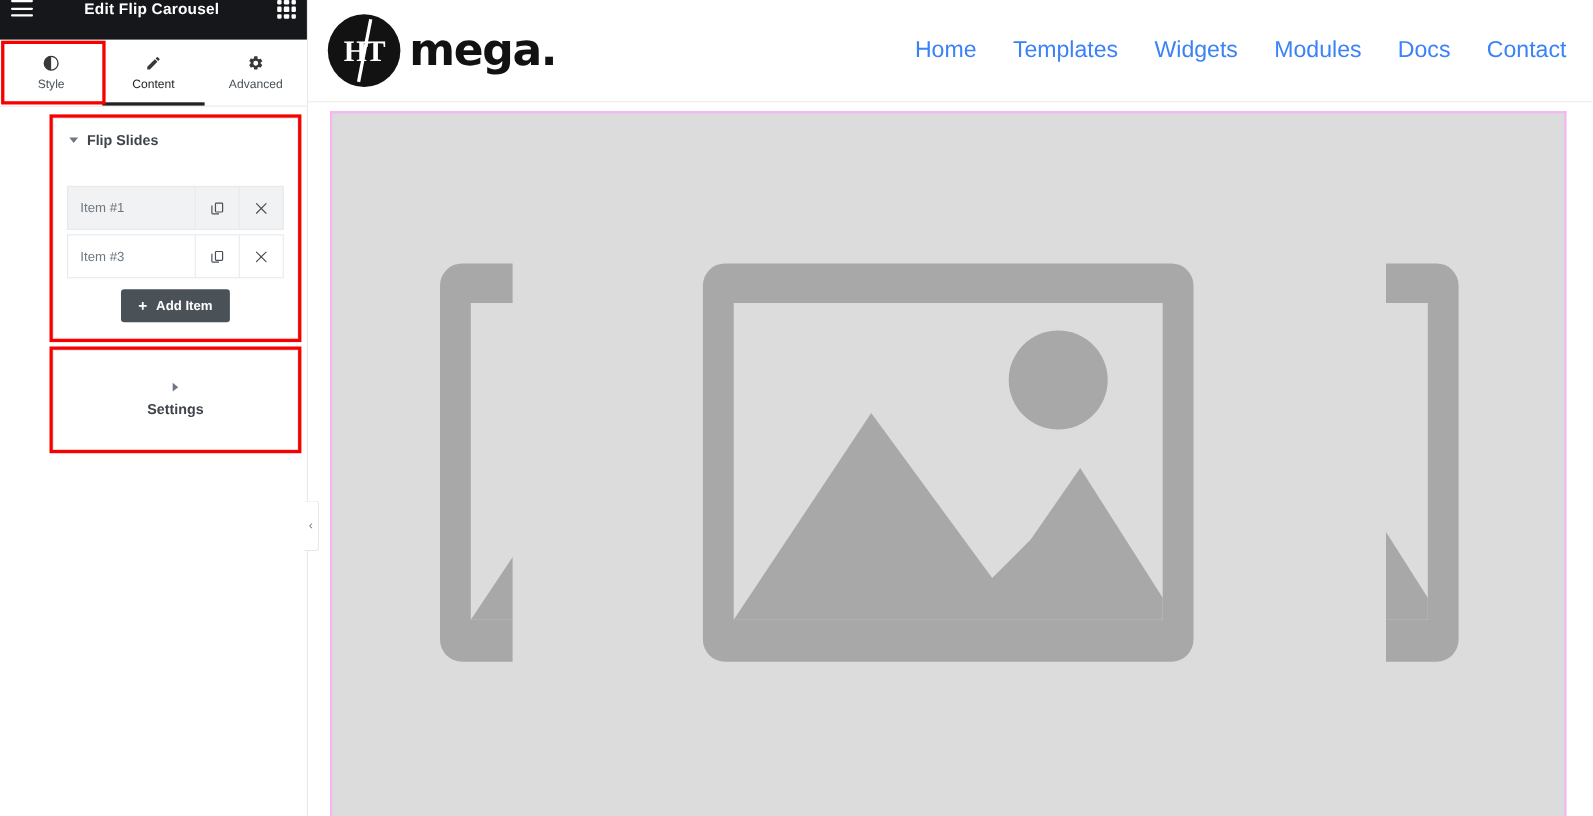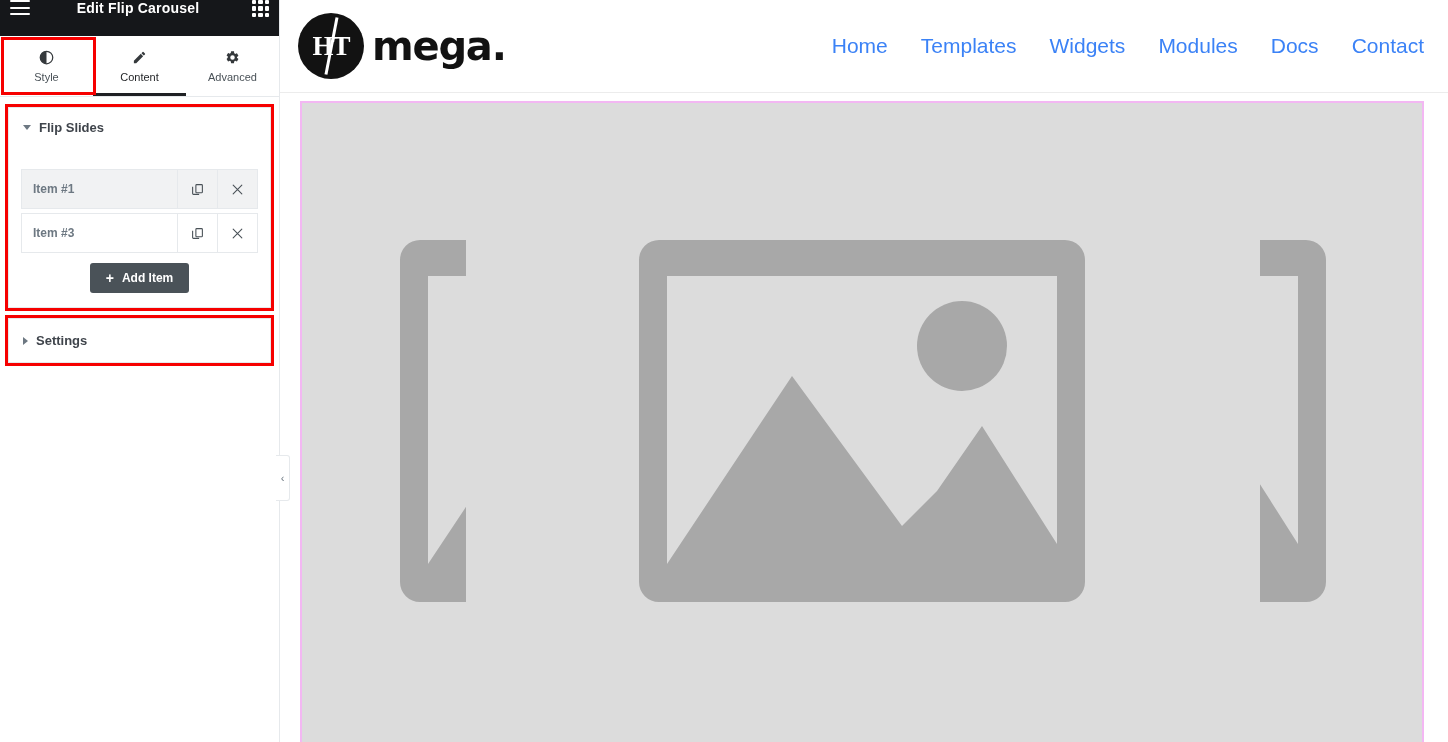--- a/index.html
+++ b/index.html
@@ -60,21 +60,21 @@
     content: ''; position: absolute; left: 0; right: 0; bottom: 0;
     height: 3px; background: #1f2124;
   }
   .tab-hl {
     position: absolute; left: 1px; top: 37px;
     width: 95px; height: 58px;
     border: 3px solid #f60000; pointer-events: none; z-index: 9;
   }
 
   
-  .panel-body { padding: 10px 8px 0 8px; }
+  .panel-body { padding: 10px 8px 0 8px; margin-left: 40px; }
 
   .section {
     background: #ffffff;
     border: 1px solid #e6e9ec;
     margin-bottom: 10px;
     position: relative;
   }
   .section-hl { outline: 3px solid #f60000; outline-offset: 0px; }
 
   .section-head {
@@ -93,38 +93,37 @@
     display: flex; align-items: stretch;
     border: 1px solid #e6e9ec;
     margin-bottom: 4px; height: 40px;
     background: #ffffff;
   }
   .rep-row.selected { background: #f1f2f3; }
   .rep-label {
     flex: 1; display: flex; align-items: center;
     padding-left: 11px; font-size: 12px; color: #6d7882;
     cursor: pointer;
-    font-weight: bold;
   }
   .rep-btn {
     width: 40px; display: flex; align-items: center; justify-content: center;
     border-left: 1px solid #e6e9ec; cursor: pointer; color: #495157;
   }
   .add-item-wrap { display: flex; justify-content: center; margin-top: 10px; }
   .add-item {
     background: #4a5258; color: #ffffff;
     border: none; border-radius: 3px;
     padding: 0 16px; height: 30px;
     font-size: 12px; font-weight: bold;
     font-family: "Liberation Sans", sans-serif;
     display: flex; align-items: center; gap: 8px; cursor: pointer;
   }
   .add-item .plus { font-size: 14px; font-weight: bold; line-height: 1; }
 
-  .settings-head { padding: 14px 14px; }
+  .settings-head { padding: 29px 14px; flex-direction: column; }
 
   
   .collapse-handle {
     position: absolute; right: -11px; top: 455px;
     width: 14px; height: 46px;
     background: #ffffff;
     border: 1px solid #e6e9ec; border-left: none;
     border-radius: 0 3px 3px 0;
     display: flex; align-items: center; justify-content: center;
     font-size: 11px; color: #6d7882; cursor: pointer; z-index: 5;

